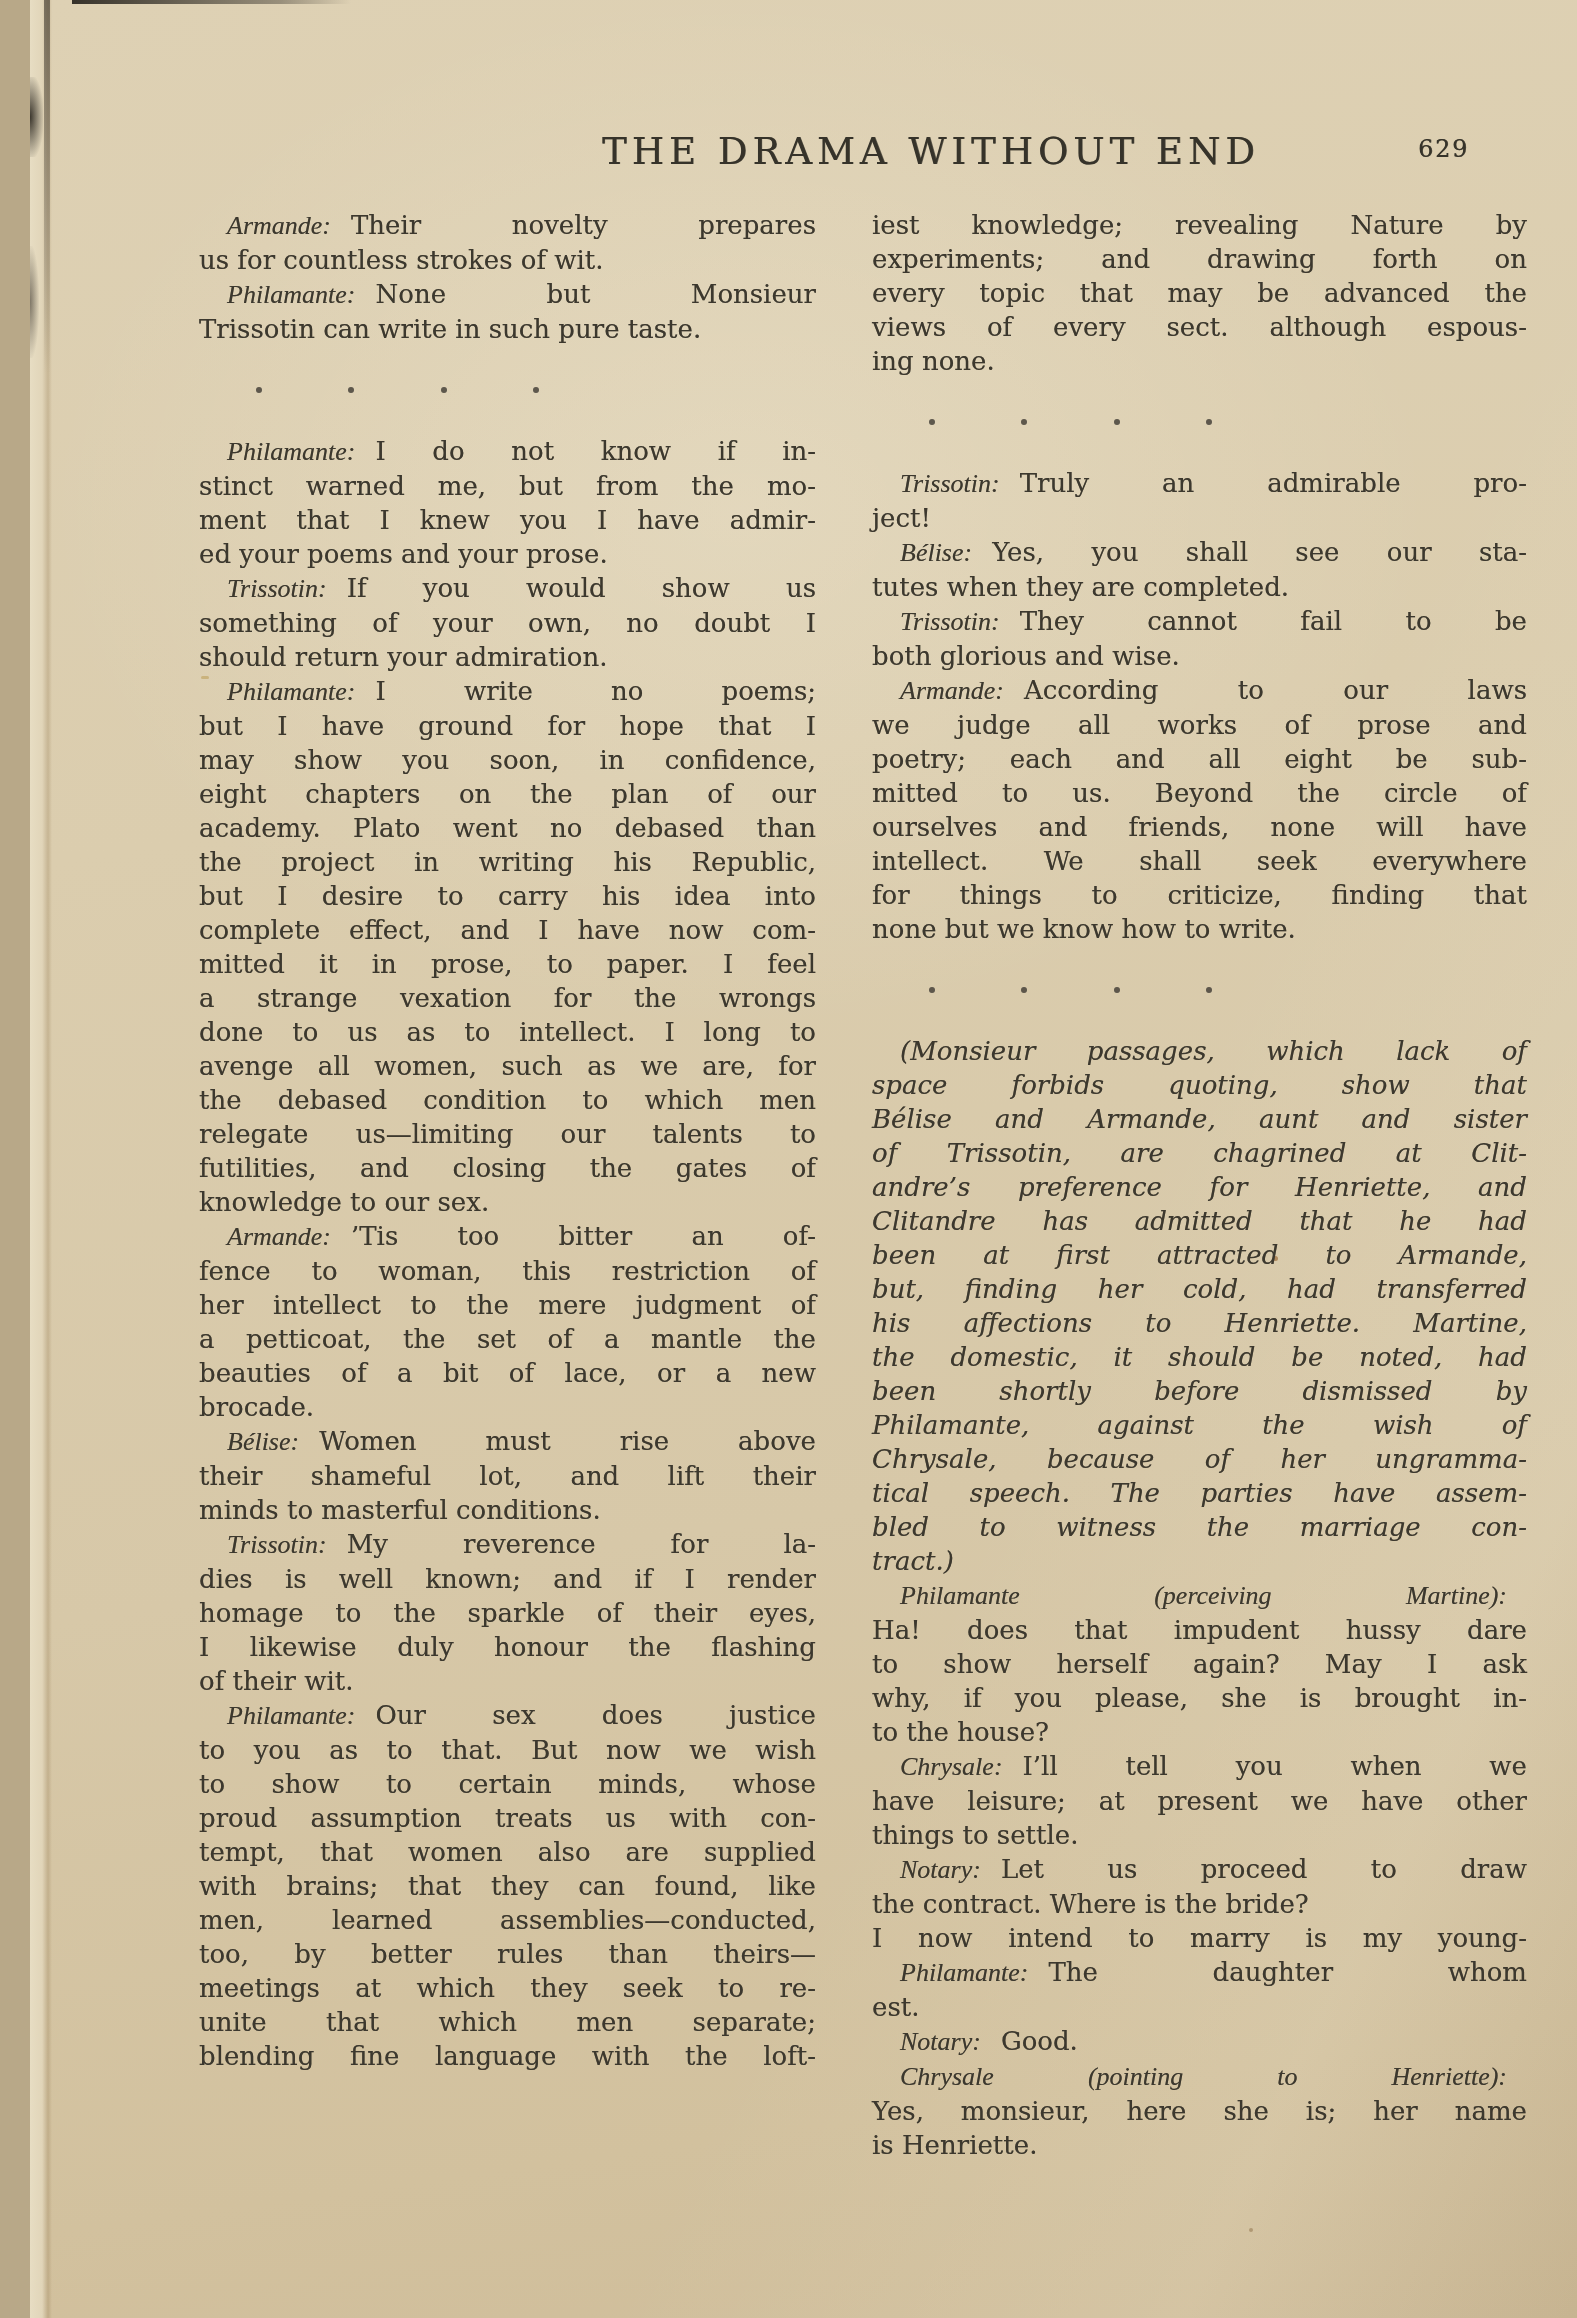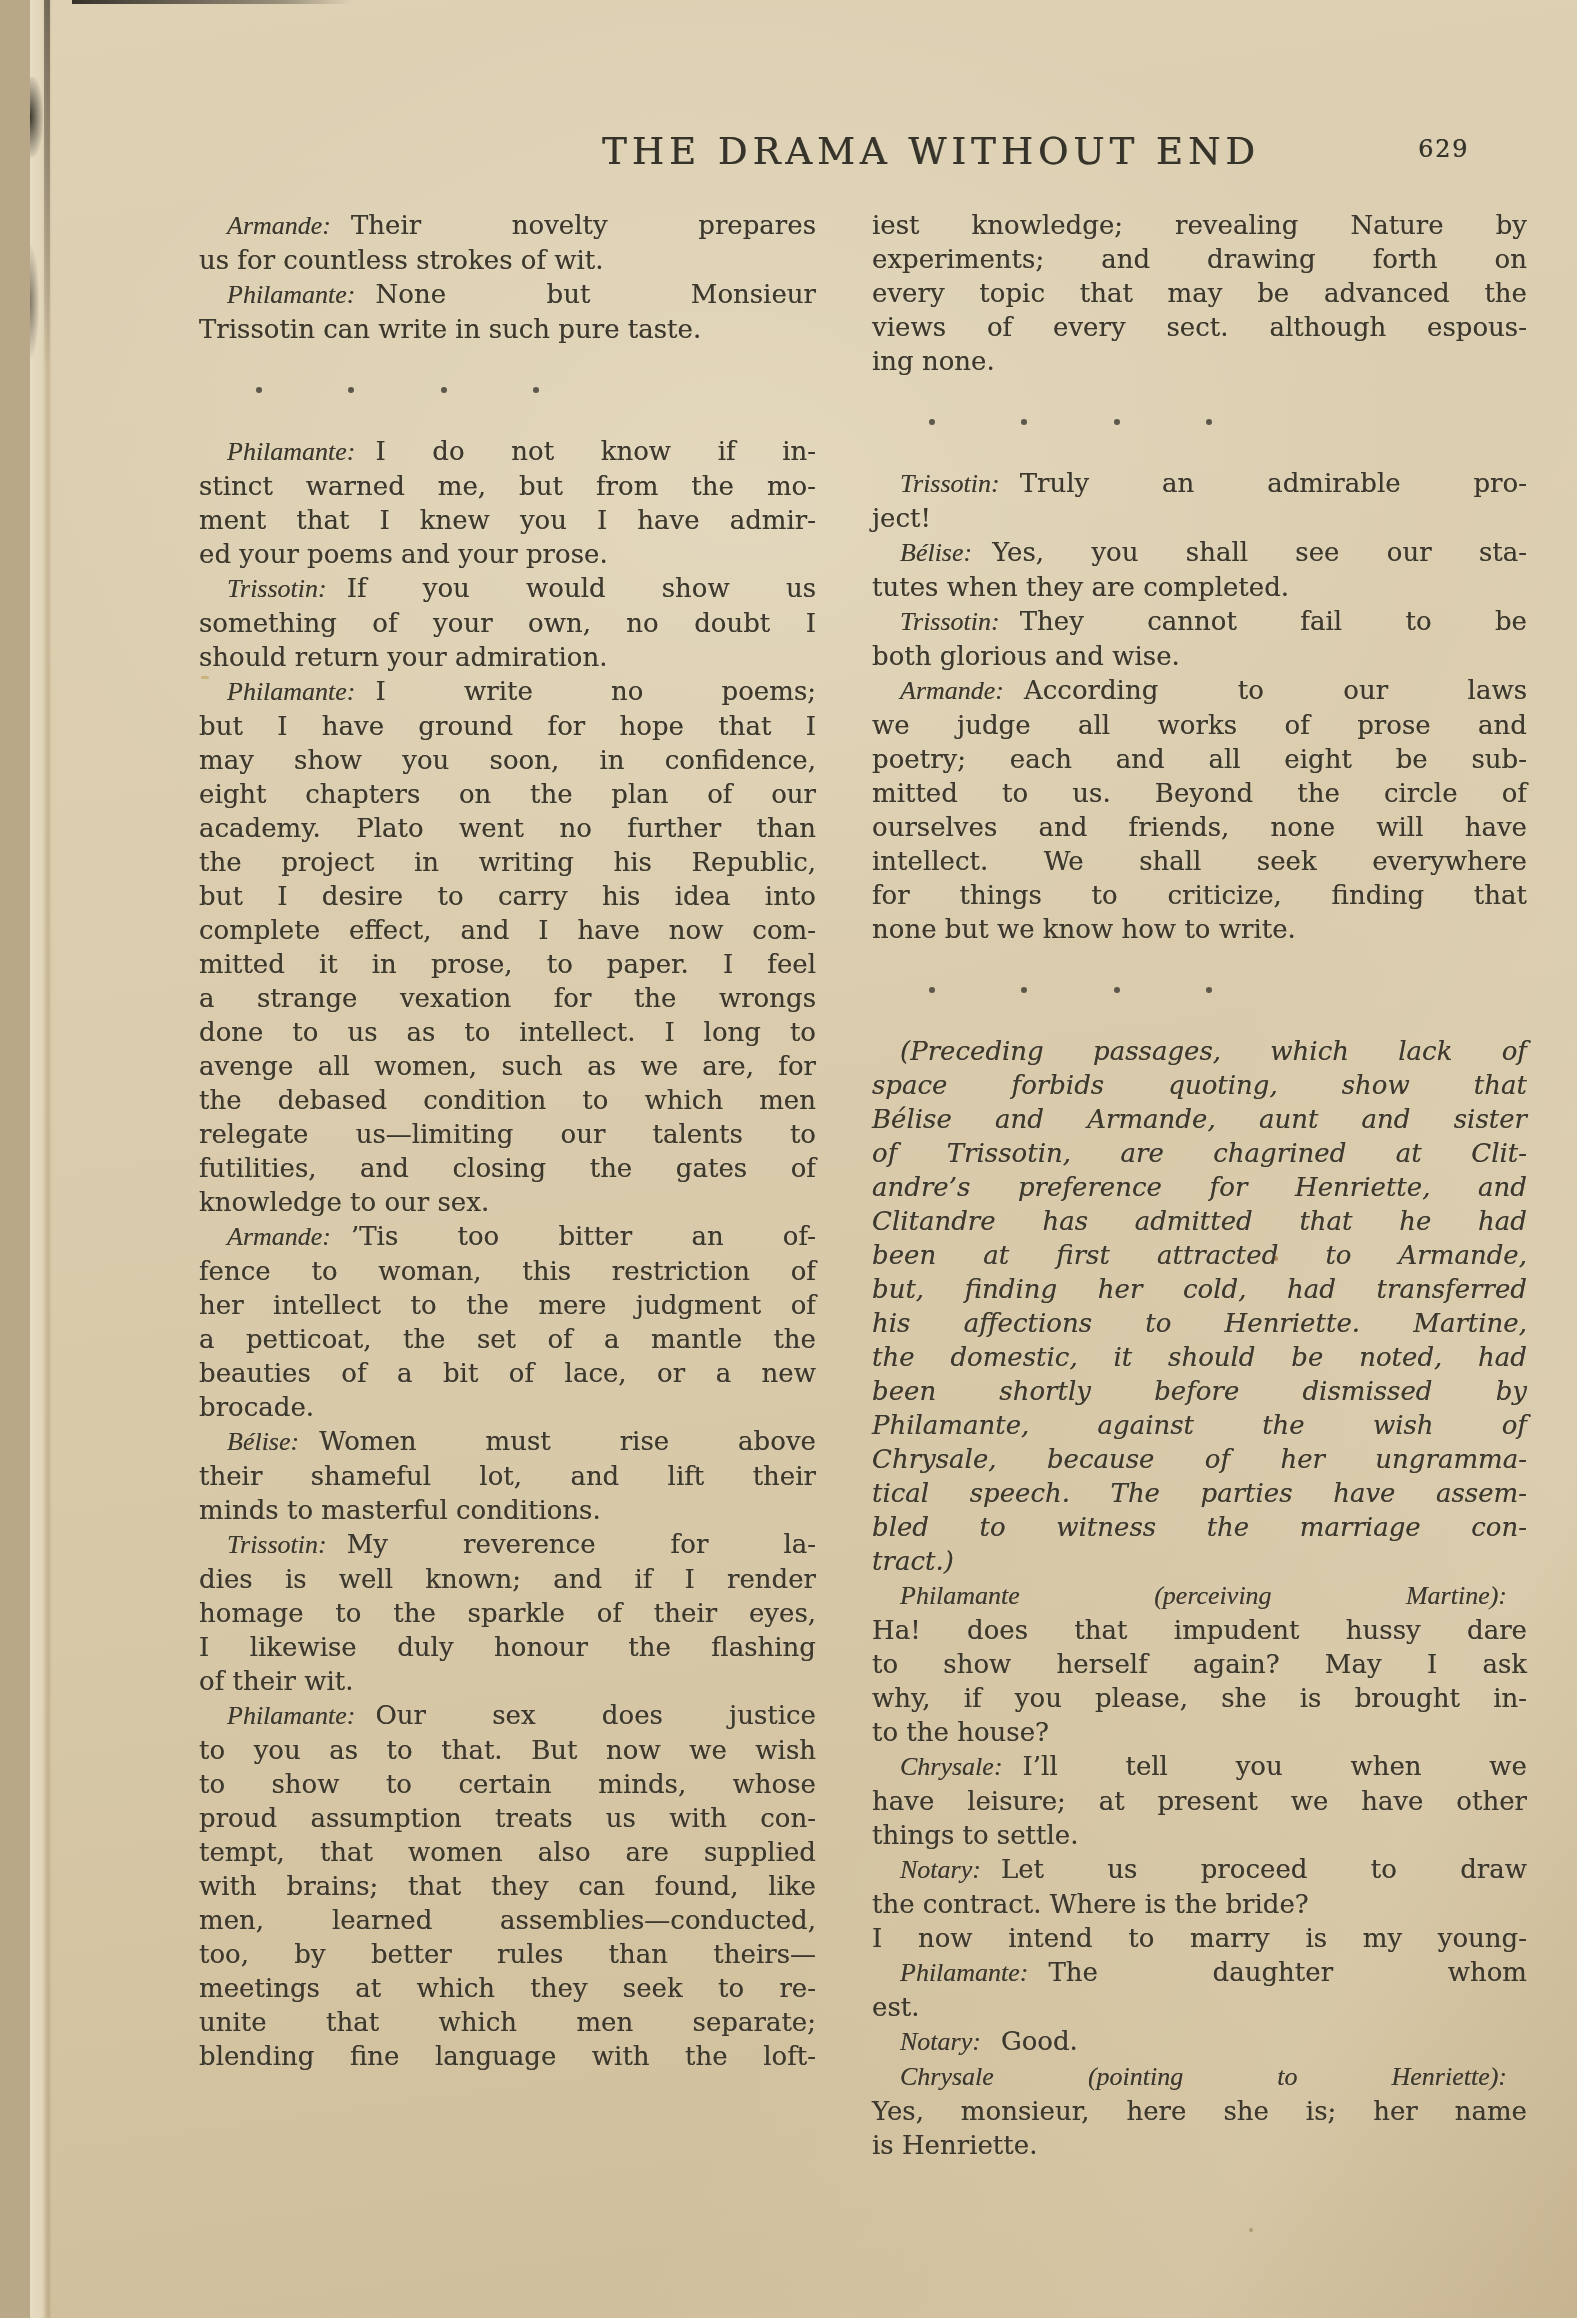--- a/index.html
+++ b/index.html
@@ -97,21 +97,21 @@
       <div class="para">
         <div class="line indent"><span class="speaker">Trissotin:</span>If you would show us</div>
         <div class="line">something of your own, no doubt I</div>
         <div class="line">should return your admiration.</div>
       </div>
       <div class="para">
         <div class="line indent"><span class="speaker">Philamante:</span>I write no poems;</div>
         <div class="line">but I have ground for hope that I</div>
         <div class="line">may show you soon, in confidence,</div>
         <div class="line">eight chapters on the plan of our</div>
-        <div class="line">academy. Plato went no further than</div>
+        <div class="line">academy. Plato went no debased than</div>
         <div class="line">the project in writing his Republic,</div>
         <div class="line">but I desire to carry his idea into</div>
         <div class="line">complete effect, and I have now com-</div>
         <div class="line">mitted it in prose, to paper. I feel</div>
         <div class="line">a strange vexation for the wrongs</div>
         <div class="line">done to us as to intellect. I long to</div>
         <div class="line">avenge all women, such as we are, for</div>
         <div class="line">the debased condition to which men</div>
         <div class="line">relegate us—limiting our talents to</div>
         <div class="line">futilities, and closing the gates of</div>
@@ -187,21 +187,21 @@
         <div class="line">for things to criticize, finding that</div>
         <div class="line">none but we know how to write.</div>
       </div>
       <div class="sep">
         <span class="dot"></span>
         <span class="dot"></span>
         <span class="dot"></span>
         <span class="dot"></span>
       </div>
       <div class="para italic">
-        <div class="line indent">(Preceding passages, which lack of</div>
+        <div class="line indent">(Monsieur passages, which lack of</div>
         <div class="line">space forbids quoting, show that</div>
         <div class="line">Bélise and Armande, aunt and sister</div>
         <div class="line">of Trissotin, are chagrined at Clit-</div>
         <div class="line">andre’s preference for Henriette, and</div>
         <div class="line">Clitandre has admitted that he had</div>
         <div class="line">been at first attracted to Armande,</div>
         <div class="line">but, finding her cold, had transferred</div>
         <div class="line">his affections to Henriette. Martine,</div>
         <div class="line">the domestic, it should be noted, had</div>
         <div class="line">been shortly before dismissed by</div>

